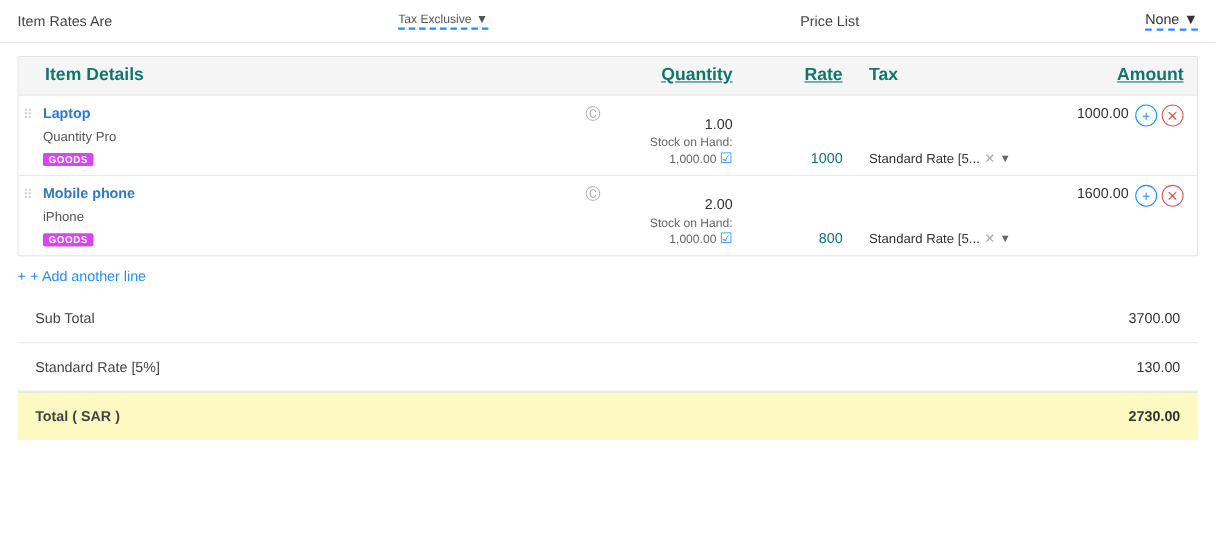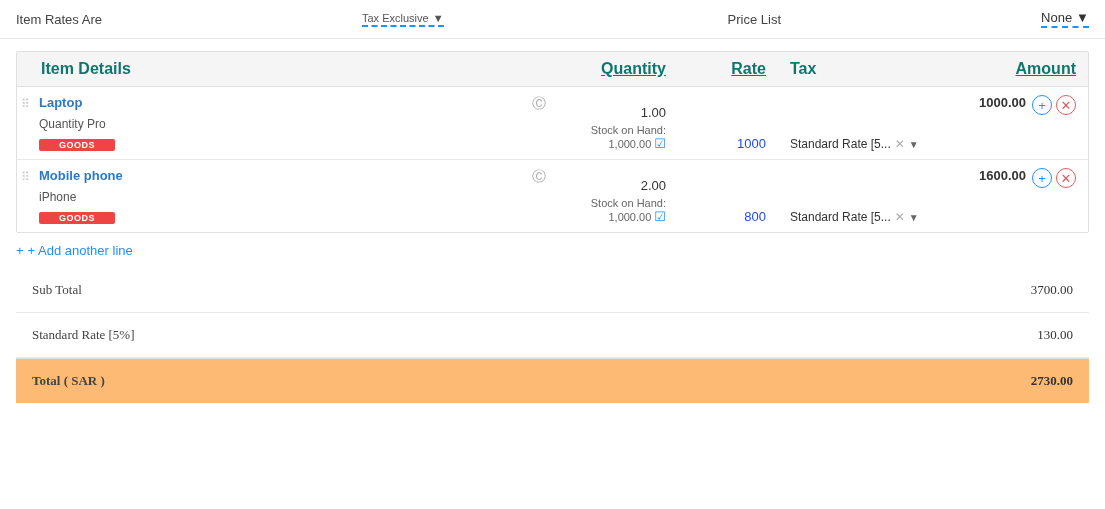--- a/index.html
+++ b/index.html
@@ -95,25 +95,25 @@
       margin-left: auto;
     }
 
     .item-sub {
       color: #555;
       font-size: 12px;
       margin-top: 4px;
     }
     .goods-badge {
       display: inline-block;
-      background: #ef4444;
+      background: #d946ef;
       color: #fff;
       font-size: 9px;
       font-weight: bold;
-      padding: 1px 20px;
+      padding: 1px 5px;
       border-radius: 2px;
       margin-top: 8px;
       letter-spacing: 0.5px;
       width: fit-content;
     }
 
     .stock-info {
       font-size: 11px;
       color: #666;
       margin-top: 4px;
@@ -123,28 +123,27 @@
       font-size: 13px;
     }
 
     .qty-val {
       font-size: 13px;
       color: #333;
       text-align: right;
     }
     .rate-val {
       font-size: 13px;
-      color: #1d4ed8;
+      color: #0f766e;
       text-align: right;
     }
     .amount-val {
       font-size: 13px;
       color: #333;
       text-align: right;
-      font-weight: bold;
     }
 
     .tax-select {
       display: flex;
       align-items: center;
       gap: 4px;
       font-size: 12px;
       color: #333;
     }
     .tax-x { color: #aaa; cursor: pointer; font-size: 12px; }
@@ -186,21 +185,20 @@
 
     .totals-section {
       margin: 0 16px;
     }
     .totals-row {
       display: flex;
       justify-content: space-between;
       align-items: flex-start;
       padding: 14px 16px;
       border-bottom: 1px solid #e8e8e8;
-      font-family: Liberation Serif, serif;
     }
     .totals-row:last-child {
       border-bottom: none;
     }
     .totals-label {
       font-size: 13px;
       color: #444;
     }
     .totals-value {
       font-size: 13px;
@@ -331,17 +329,17 @@
 
 <div class="totals-section">
   <div class="totals-row">
     <span class="totals-label">Sub Total</span>
     <span class="totals-value">3700.00</span>
   </div>
   <div class="totals-row">
     <span class="totals-label">Standard Rate [5%]</span>
     <span class="totals-value">130.00</span>
   </div>
-  <div class="totals-row total-final" style="border-top:1px solid #e0e0e0; background:#fdba74;">
+  <div class="totals-row total-final" style="border-top:1px solid #e0e0e0; background:#fef9c3;">
     <span class="totals-label">Total ( SAR )</span>
     <span class="totals-value">2730.00</span>
   </div>
 </div>
 
 </body></html>

